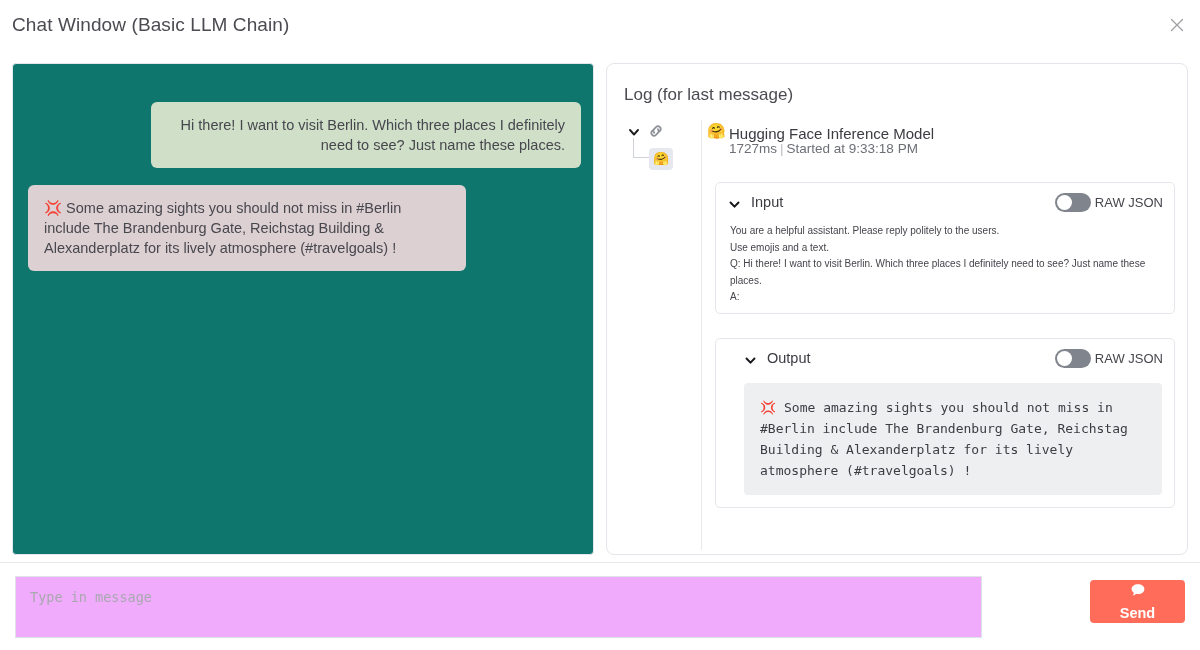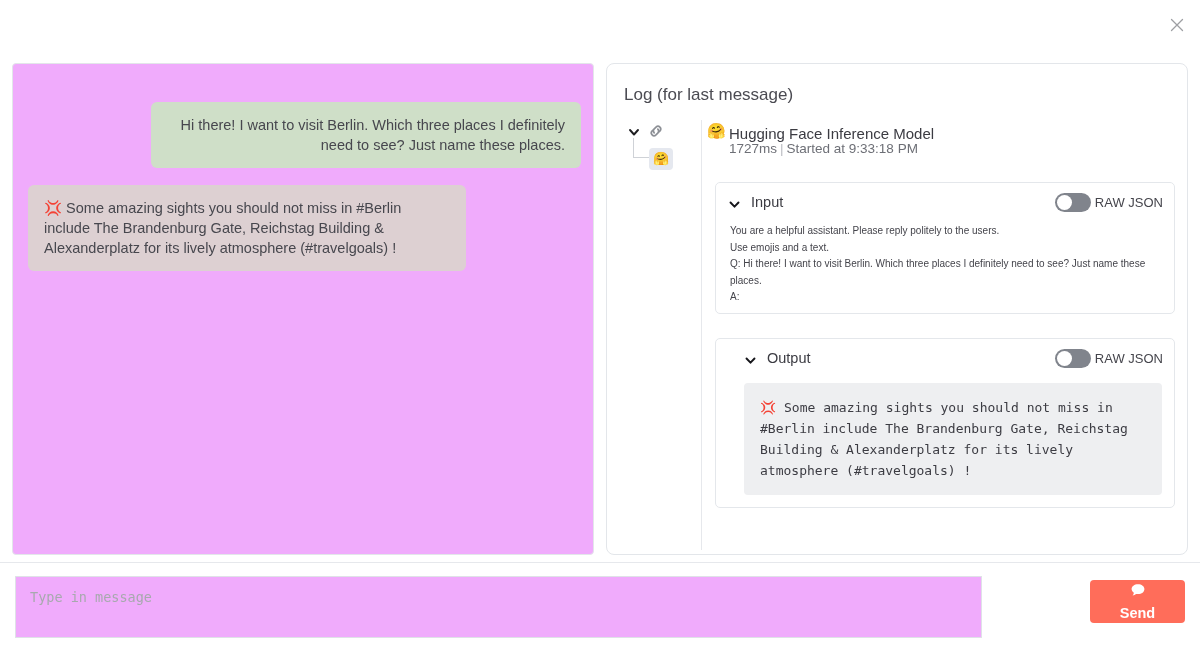--- a/index.html
+++ b/index.html
@@ -40,21 +40,21 @@
     position: absolute;
     left: 0; top: 56px;
     width: 1200px; height: 506px;
   }
 
   
   .chat-panel {
     position: absolute;
     left: 12px; top: 7px;
     width: 582px; height: 492px;
-    background: #f0abfc;
+    background: #0f766e;
     border: 1px solid #e3e6ea;
     border-radius: 4px;
     overflow: hidden;
   }
   .bubble {
     position: absolute;
     border-radius: 6px;
     font-size: 14.5px;
     line-height: 20px;
     color: #47474e;
@@ -278,20 +278,21 @@
     gap: 7px;
     cursor: pointer;
     flex-direction: column;
   }
   .send-btn svg { display: block; }
 </style>
 </head>
 <body>
 
 <div class="header">
+  <div class="header-title">Chat Window (Basic LLM Chain)</div>
   <div class="close-btn">
     <svg width="22" height="22" viewBox="0 0 22 22" aria-hidden="true">
       <path d="M5.5 5.5 L16.5 16.5 M16.5 5.5 L5.5 16.5" stroke="#6b6d73" stroke-width="1.3" fill="none" stroke-linecap="round"></path>
     </svg>
   </div>
 </div>
 
 <div class="panels">
 
   <div class="chat-panel">

